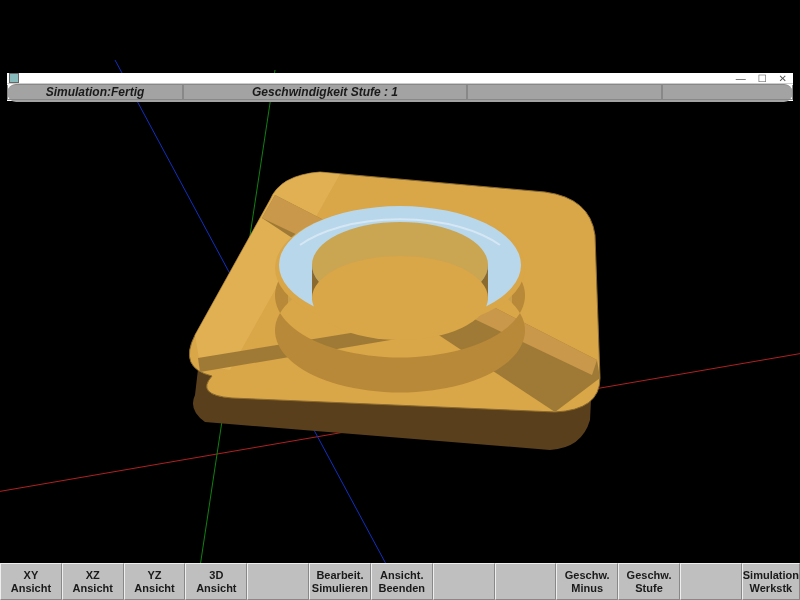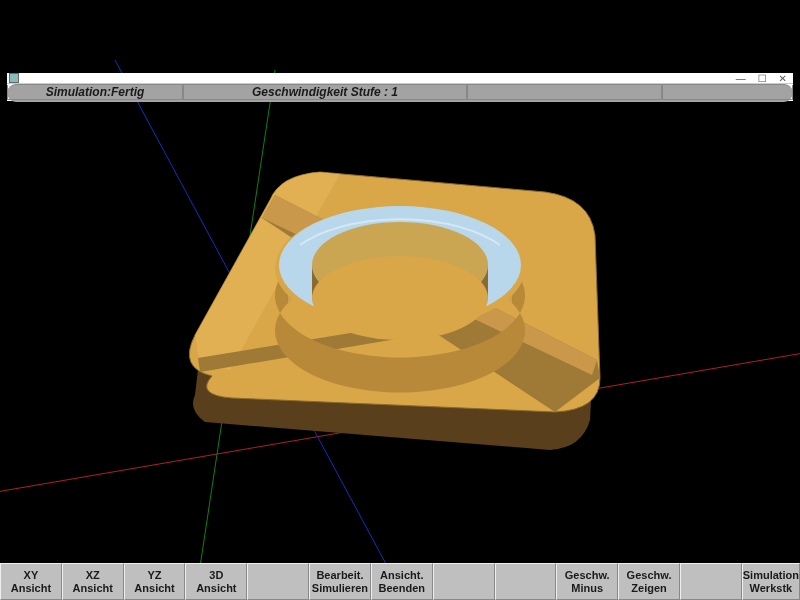--- a/index.html
+++ b/index.html
@@ -211,21 +211,21 @@
     <div class="btn empty">
       <span></span>
       <span></span>
     </div>
     <div class="btn">
       <span>Geschw.</span>
       <span>Minus</span>
     </div>
     <div class="btn">
       <span>Geschw.</span>
-      <span>Zeigen</span>
+      <span>Stufe</span>
     </div>
     <div class="btn empty">
       <span></span>
       <span></span>
     </div>
     <div class="btn" style="flex: 1 1 0%; text-align: right;">
       <span>Simulation</span>
       <span>Werkstk</span>
     </div>
   </div>

